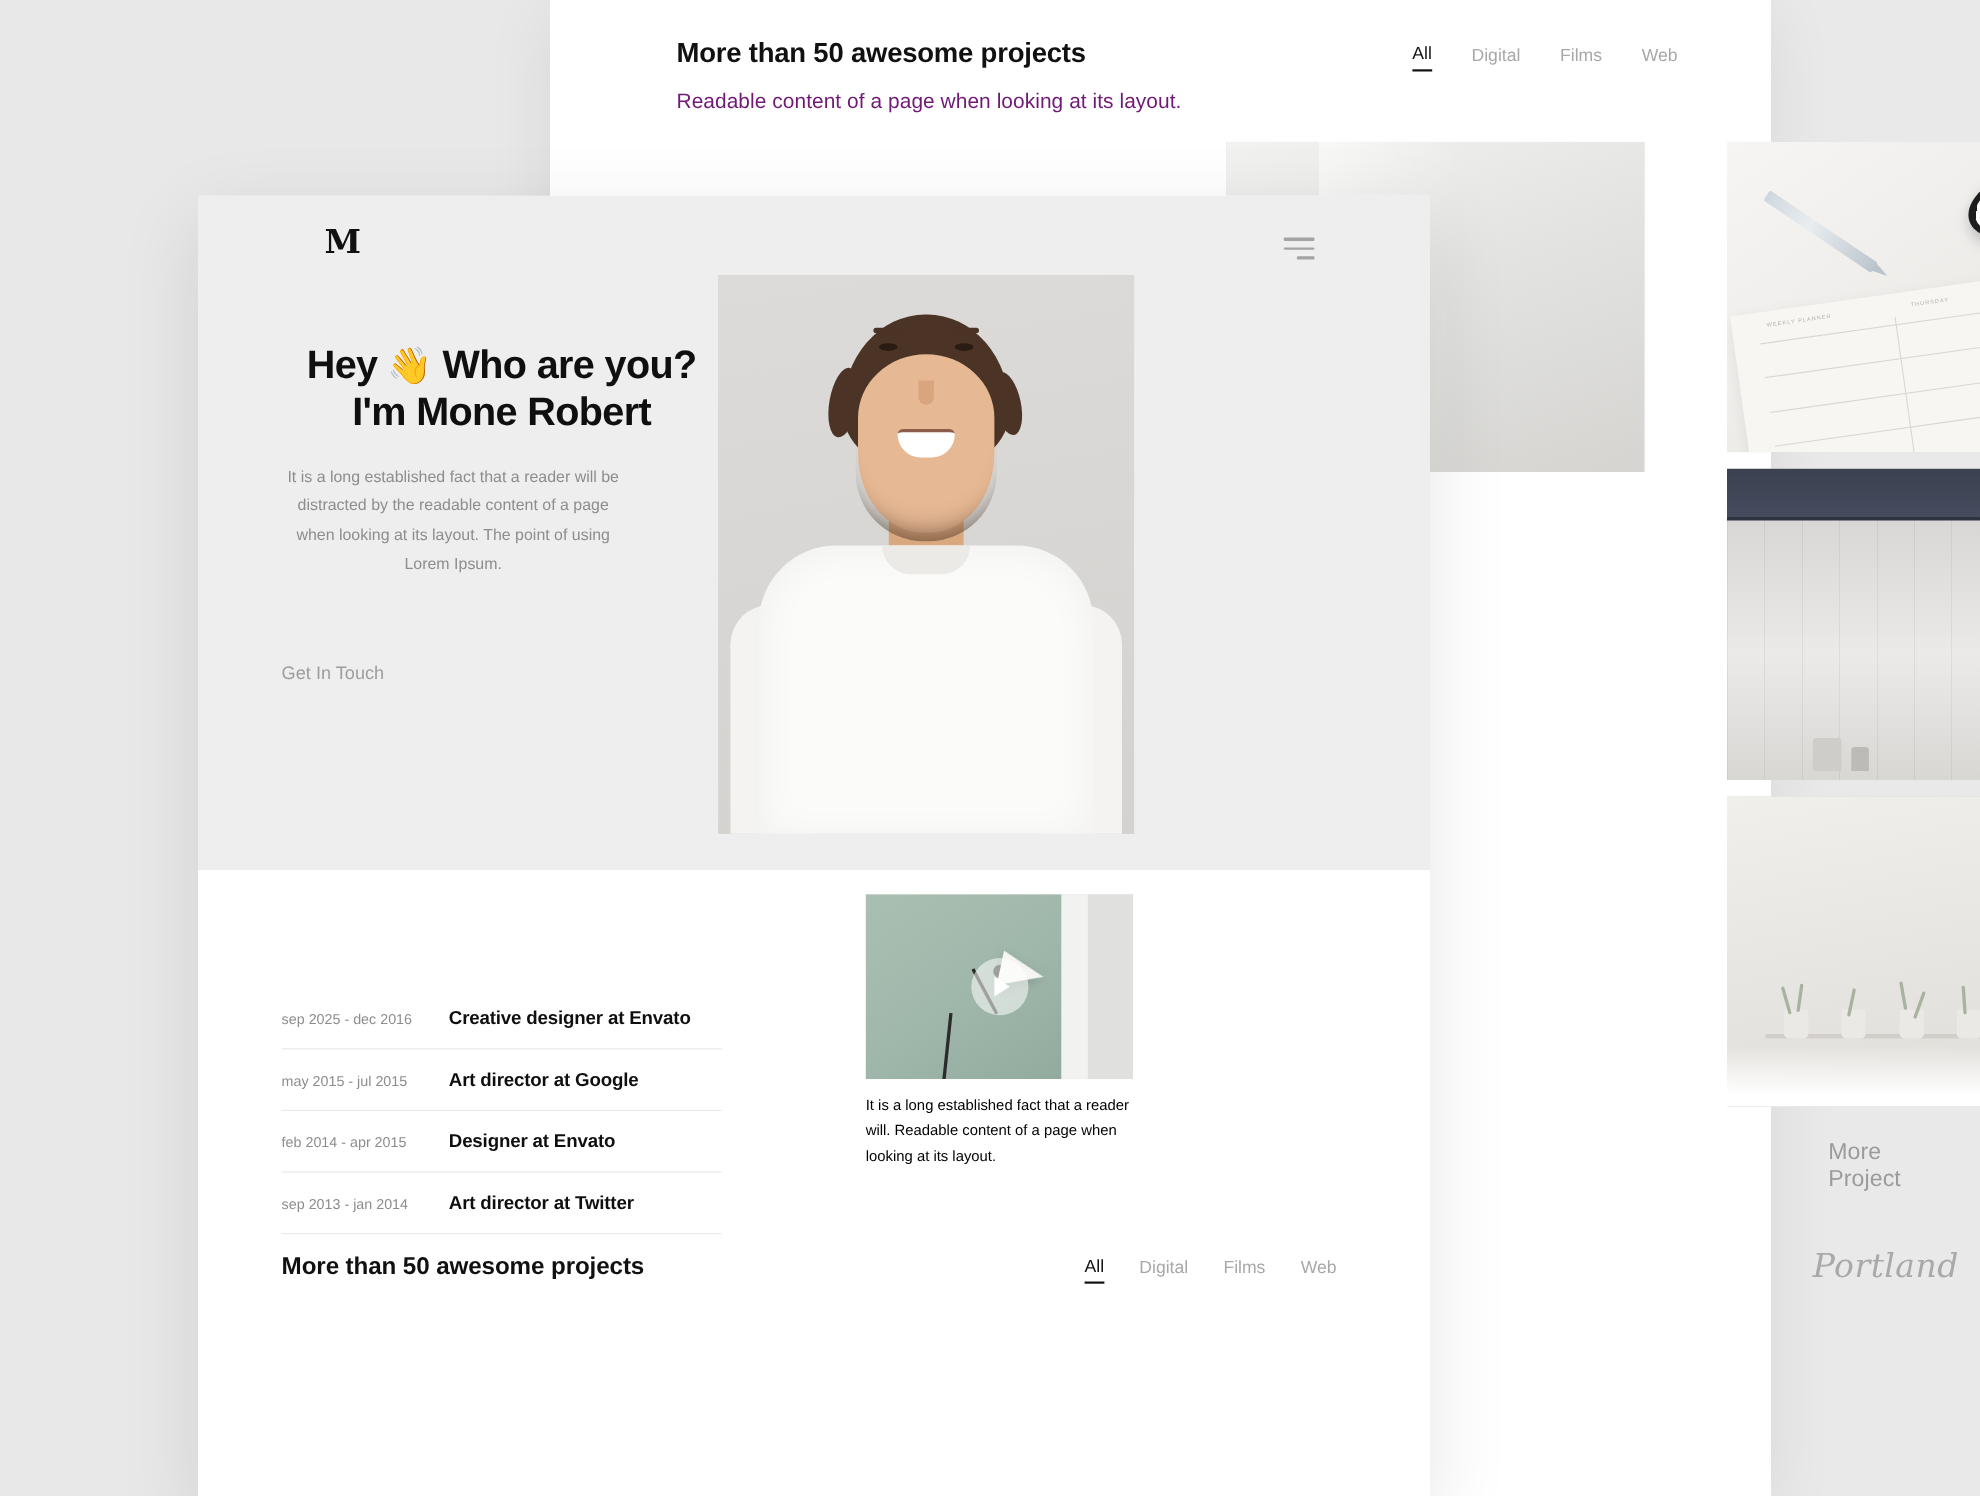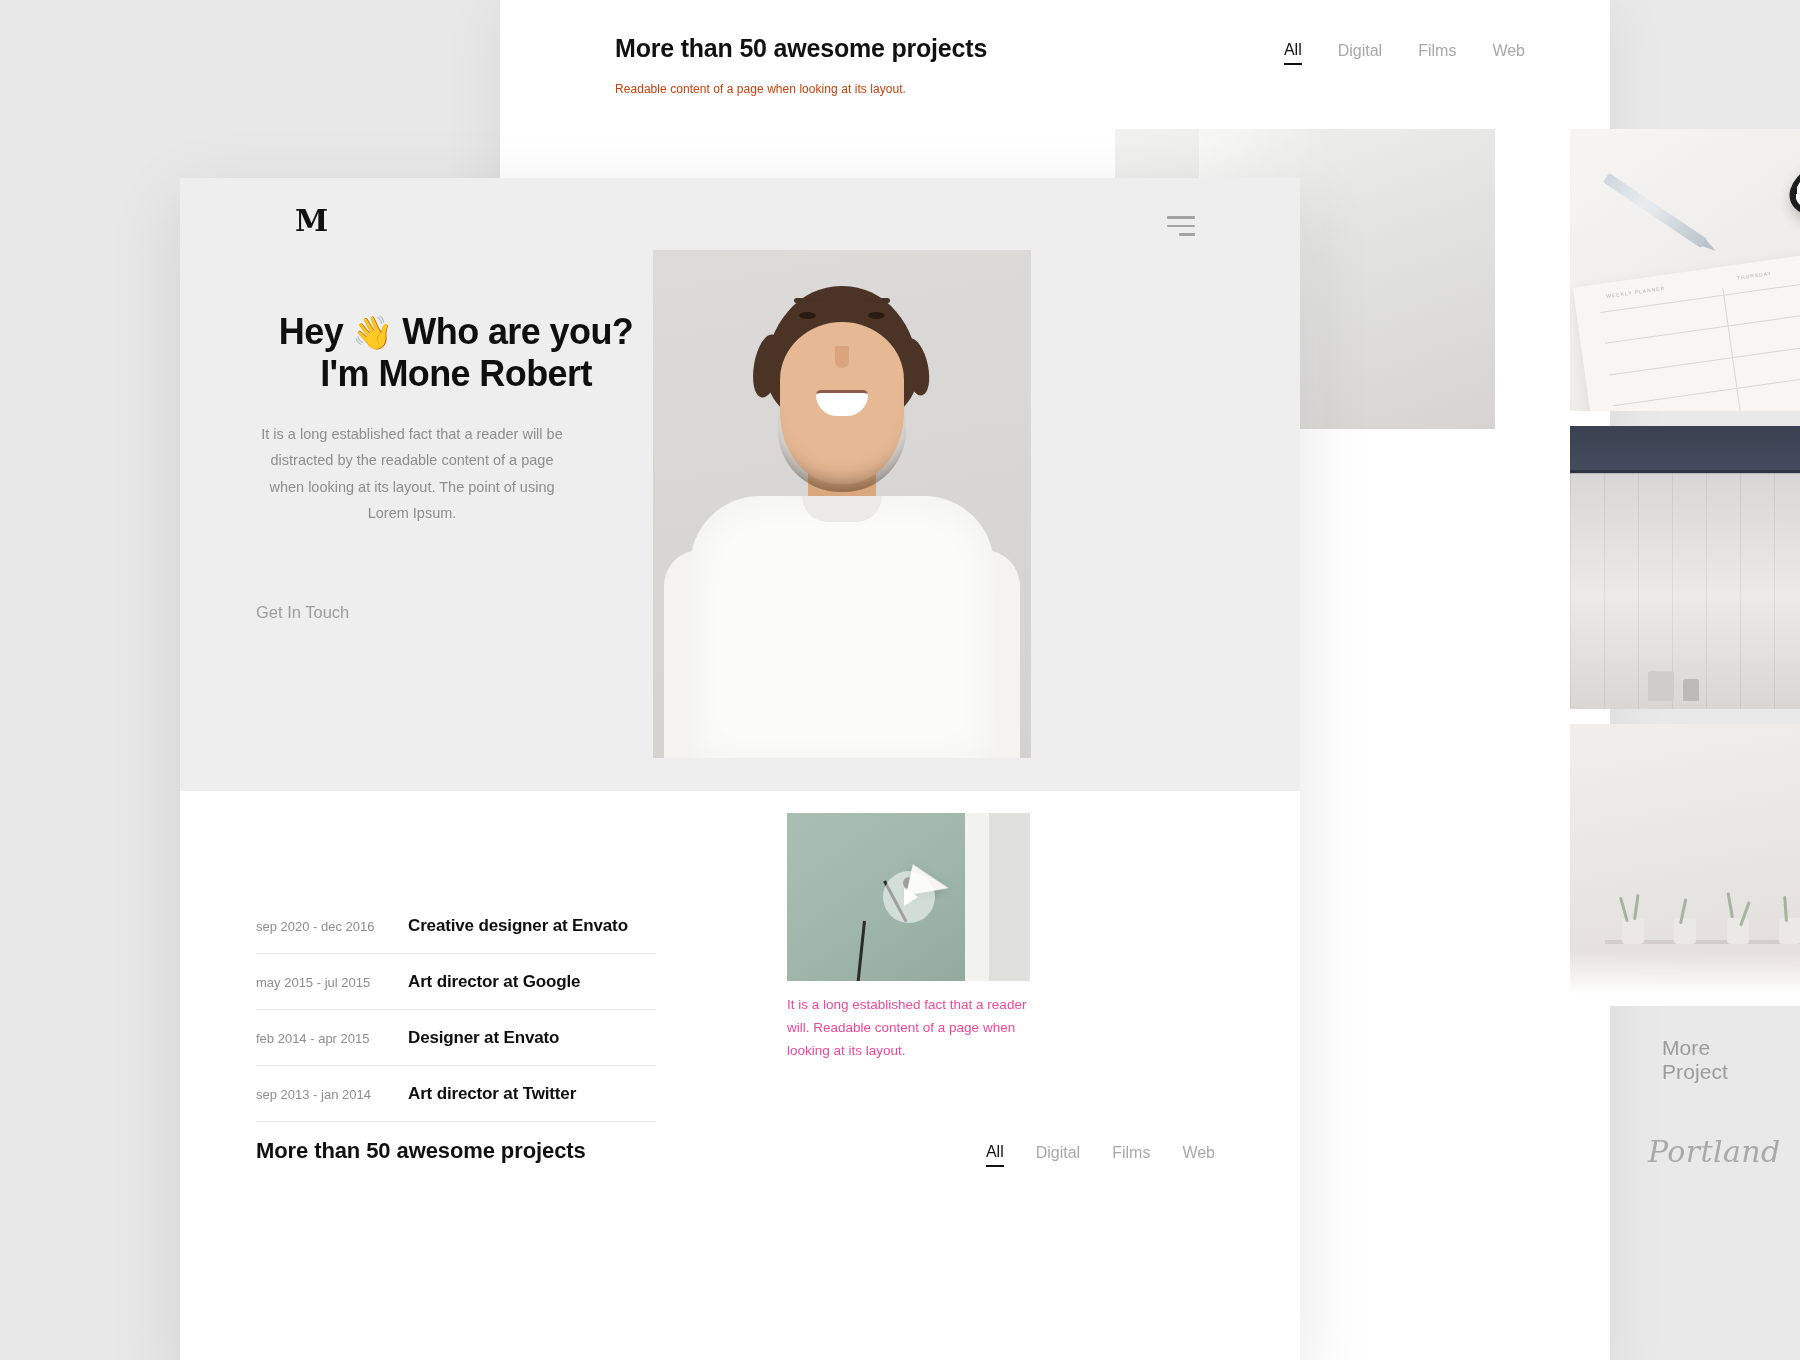--- a/index.html
+++ b/index.html
@@ -55,22 +55,22 @@
     width: 940px;
   }
   .back-title {
     font-size: 25px;
     font-weight: bold;
     color: #111111;
     letter-spacing: -0.2px;
   }
   .back-sub {
     margin-top: 19px;
-    font-size: 12px;
-    color: #c2410c;
+    font-size: 19px;
+    color: #701a75;
     letter-spacing: 0.05px;
   }
   .back-filters {
     position: absolute;
     right: 85px; top: 48px;
     display: flex;
     gap: 36px;
     align-items: center;
   }
   .filter-link {
@@ -525,21 +525,21 @@
     border-left: 14px solid #ffffff;
     border-top: 9px solid transparent;
     border-bottom: 9px solid transparent;
   }
   .video-caption {
     position: absolute;
     left: 607px; top: 815px;
     width: 248px;
     font-size: 13.5px;
     line-height: 1.72;
-    color: #ec4899;
+    color: #000000;
   }
 
   
   .bottom-head {
     position: absolute;
     left: 76px; top: 960px;
     font-size: 22px;
     font-weight: bold;
     color: #111111;
     letter-spacing: -0.1px;
@@ -668,21 +668,21 @@
       <div class="pt-neck"></div>
       <div class="pt-arm-l"></div>
       <div class="pt-arm-r"></div>
       <div class="pt-shirt"></div>
       <div class="pt-collar"></div>
     </div>
 
     <div class="work-wrap">
       <div class="work-table">
         <div class="work-row">
-          <div class="work-date">sep 2020 - dec 2016</div>
+          <div class="work-date">sep 2025 - dec 2016</div>
           <div class="work-role">Creative designer at Envato</div>
         </div>
         <div class="work-row">
           <div class="work-date">may 2015 - jul 2015</div>
           <div class="work-role">Art director at Google</div>
         </div>
         <div class="work-row">
           <div class="work-date">feb 2014 - apr 2015</div>
           <div class="work-role">Designer at Envato</div>
         </div>

